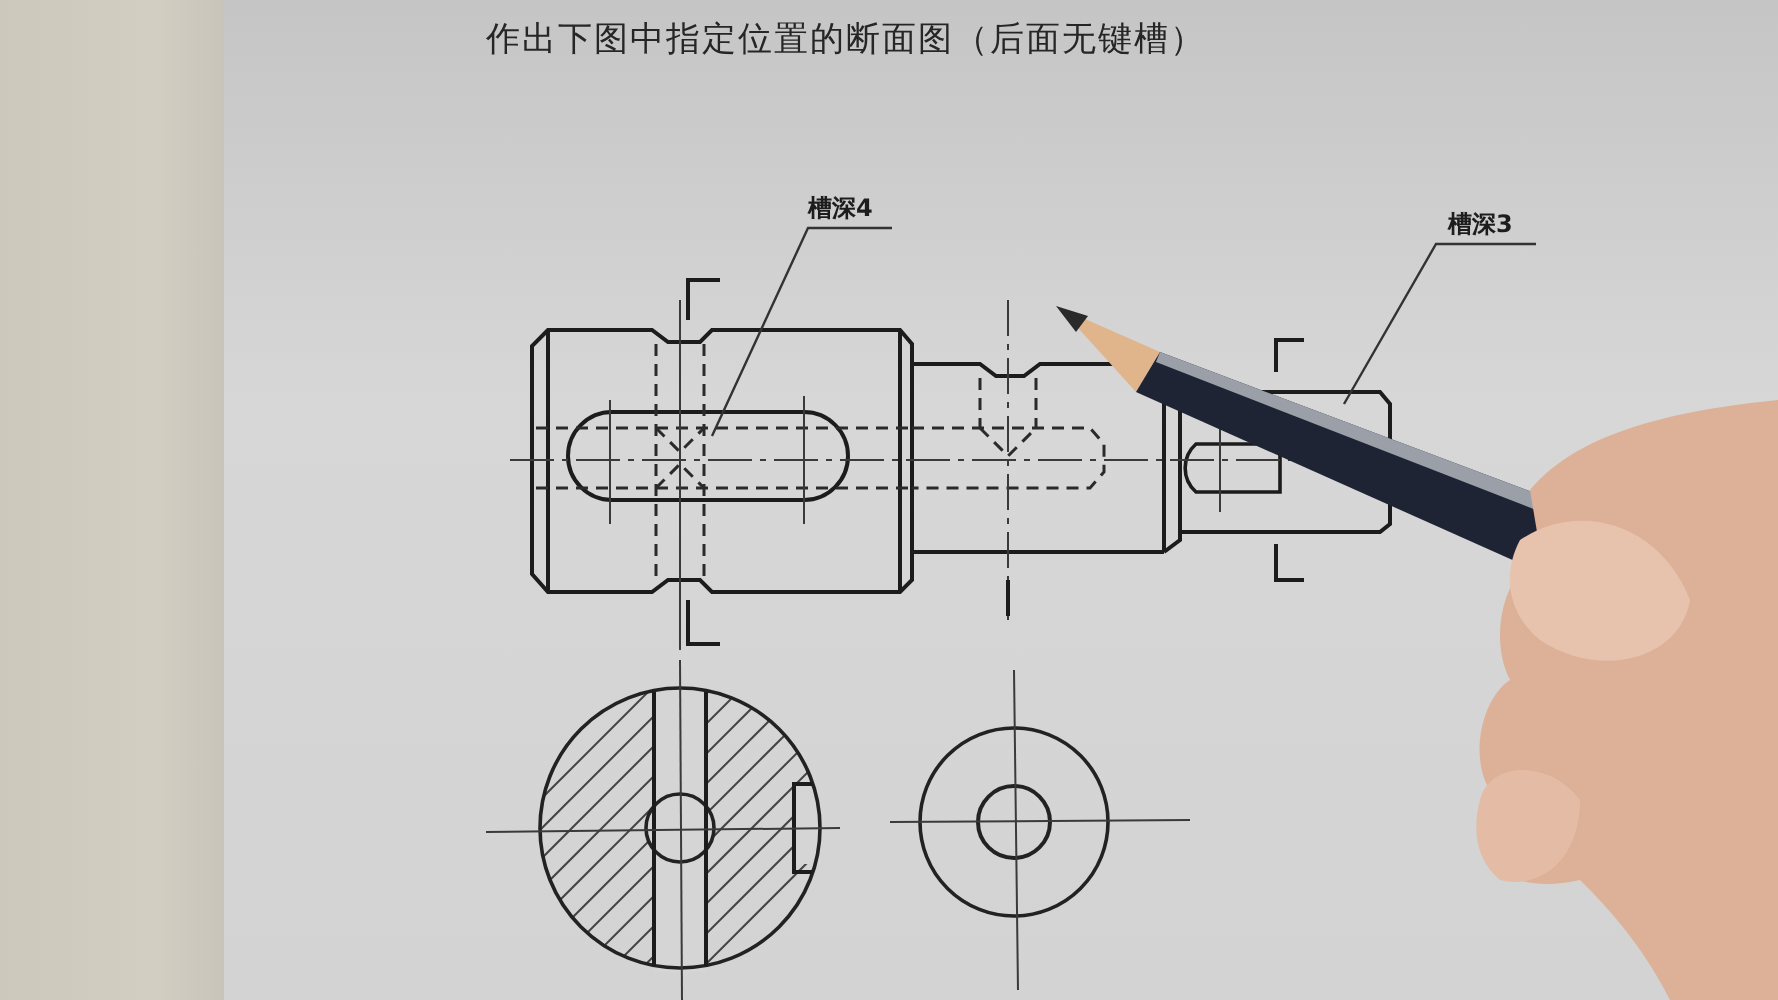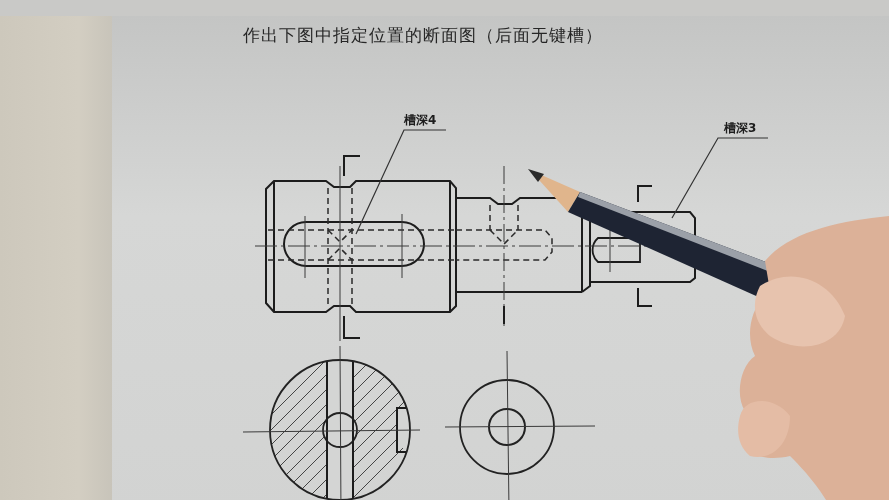--- a/index.html
+++ b/index.html
@@ -1,18 +1,18 @@
 <!DOCTYPE html>
 <html><head>
 <meta charset="utf-8">
 <style>
   html, body { margin:0; padding:0; }
   body { width:889px; height:500px; overflow:hidden; position:relative;
          background:#c9c9c7; font-family:"DejaVu Sans", sans-serif; }
-  .stage { position:absolute; left:0; top:16px; width:889px; height:364px; }
+  .stage { position:absolute; left:0; top:0; width:889px; height:364px; }
   .left-page { position:absolute; left:0; top:0; width:112px; height:500px;
                background:linear-gradient(90deg,#cdc8bc 0%,#d3cec2 70%,#c8c4ba 100%); }
   .sheet { position:absolute; left:112px; top:0; width:777px; height:500px;
            background:linear-gradient(180deg,#c4c5c4 0%,#d6d7d6 40%,#d2d3d2 100%); }
   .title { position:absolute; left:243px; top:8px; font-size:17px; color:#262626;
            letter-spacing:1px; white-space:nowrap; }
   .lbl { position:absolute; font-size:12px; font-weight:bold; color:#1d1d1d; white-space:nowrap; }
   svg { position:absolute; left:0; top:0; }
 </style>
 </head>

